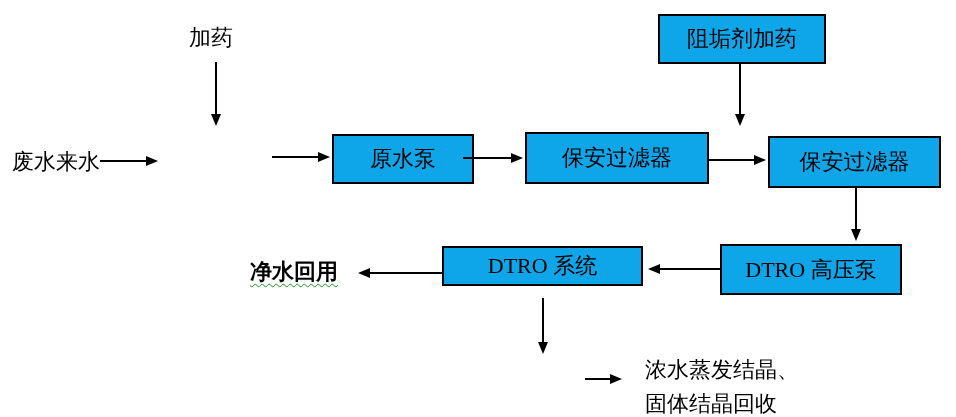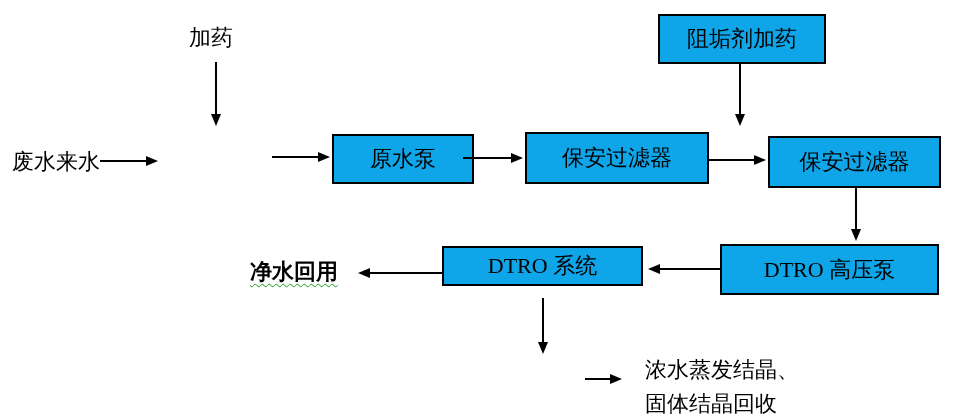--- a/index.html
+++ b/index.html
@@ -114,21 +114,21 @@
   </div>
 
   <div class="box" style="left:525px; top:132px; width:184px; height:52px;">
     <span>保安过滤器</span>
   </div>
 
   <div class="box" style="left:768px; top:136px; width:173px; height:52px;text-align:center;">
     <span>保安过滤器</span>
   </div>
 
-  <div class="box" style="left:720px; top:244px; width:219px; height:51px;">
+  <div class="box" style="left:720px; top:244px; width:182px; height:51px;">
     <span>DTRO 高压泵</span>
   </div>
 
   <div class="box" style="left:442px; top:246px; width:201px; height:40px;">
     <span>DTRO 系统</span>
   </div>
 
   <div class="vline to-d" style="left:215px; top:62px; height:53px;"></div>
 
   <div class="hline to-r" style="left:100px; top:160px; width:47px;"></div>

